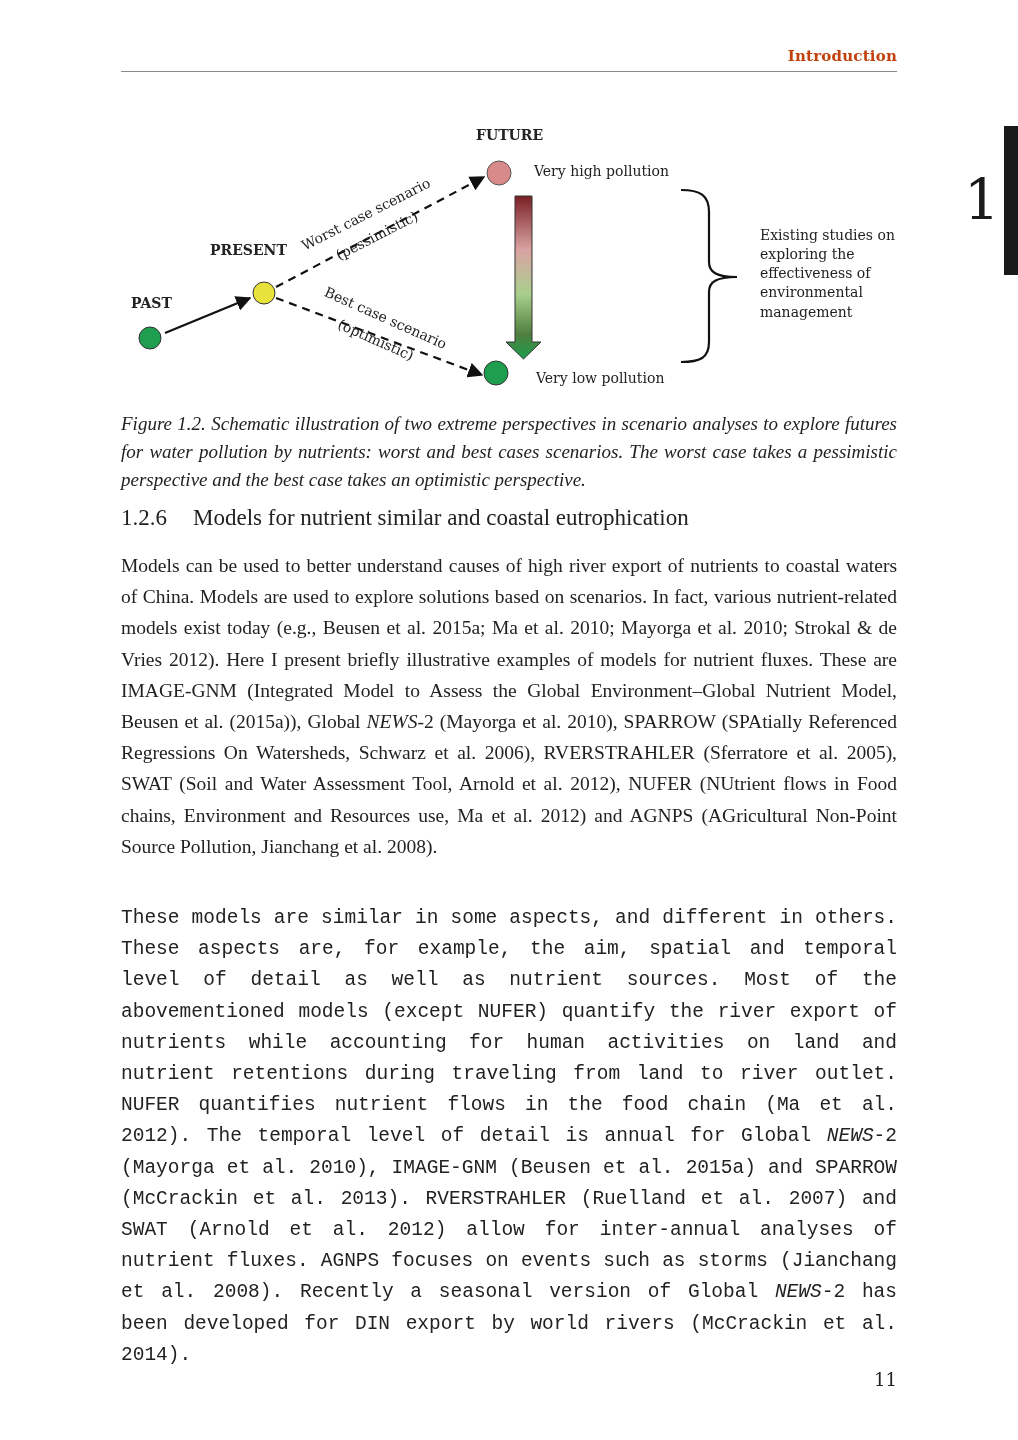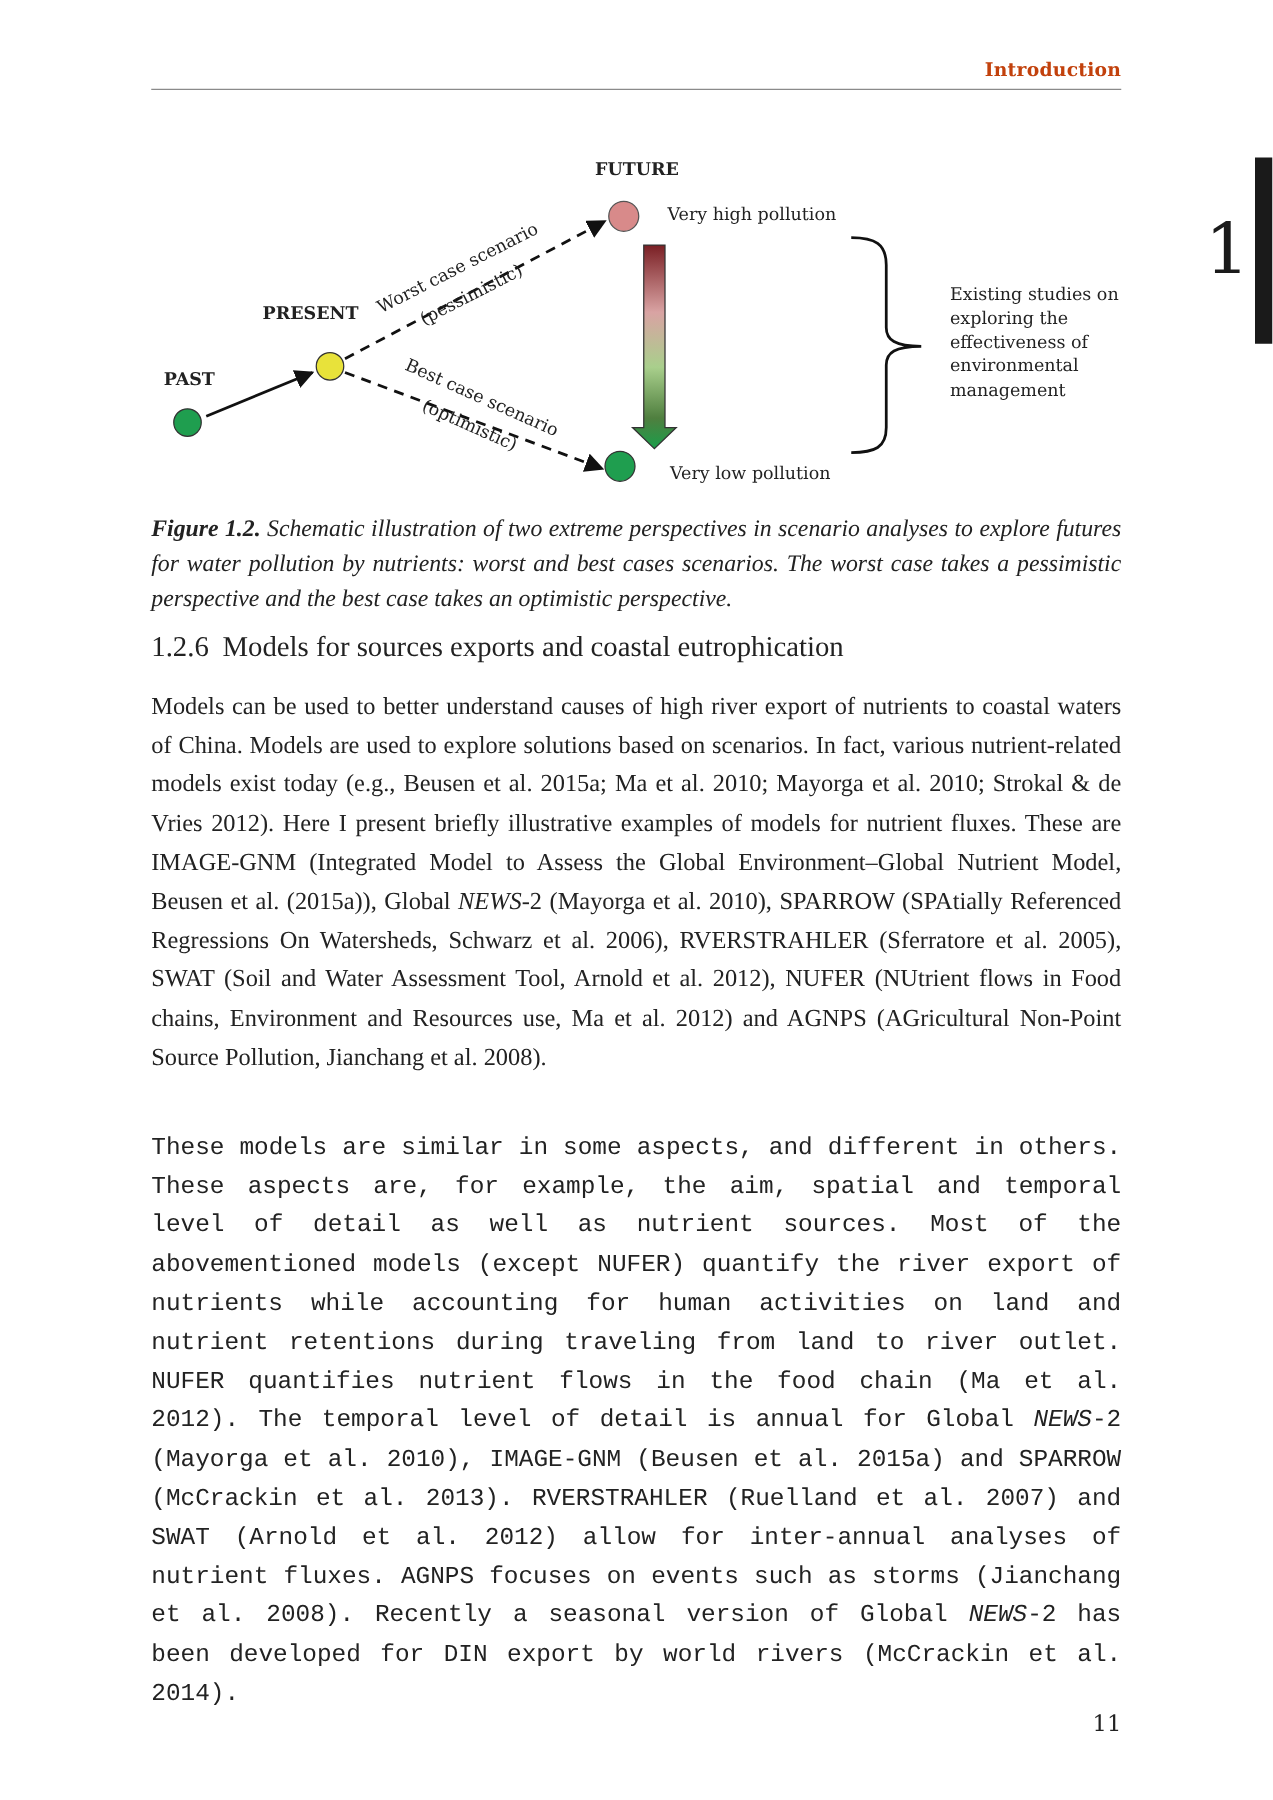--- a/index.html
+++ b/index.html
@@ -9,24 +9,24 @@
                     font-family: "DejaVu Serif", serif; color: #c2410c; letter-spacing: 0.2px; }
     .head-rule { position: absolute; left: 121px; top: 71px; width: 776px; height: 0; border-top: 1.5px solid #8a8a8a; }
     .chapter-tab { position: absolute; left: 1004px; top: 126px; width: 14px; height: 149px; background: #1a1a1a; }
     .chapter-num { position: absolute; left: 964px; top: 172px; font-size: 56px; line-height: 1;
                    font-family: "DejaVu Serif", serif; color: #1a1a1a; }
     #figure { position: absolute; left: 0; top: 0; width: 1018px; height: 400px; }
     .fig-text { font-family: "DejaVu Serif", serif; fill: #222; }
     .caption { position: absolute; left: 121px; top: 410px; width: 776px; font-size: 19px; line-height: 28px;
                font-style: italic; text-align: justify; text-align-last: left; color: #222;
                font-family: "Liberation Serif", serif; }
-    .caption .fig-label { font-weight: bold; }
+    .caption .fig-label { font-weight: normal; }
     .section-heading { position: absolute; left: 121px; top: 505px; font-size: 23px; color: #222;
                        font-family: "Liberation Serif", serif; }
-    .section-heading .num { margin-right: 11px; }
+    .section-heading .num { margin-right: 26px; }
     .body-para { position: absolute; left: 121px; width: 776px; font-size: 19.5px; line-height: 31.2px;
                  text-align: justify; text-align-last: left; color: #222; font-family: "Liberation Serif", serif; }
     #para1 { top: 550px; }
     #para2 { top: 903px; font-family: Liberation Mono, monospace; }
     .page-number { position: absolute; right: 121px; top: 1369px; font-size: 18px; color: #222;
                    font-family: "DejaVu Serif", serif; }
     em { font-style: italic; margin-top: 36px; }
   </style>
 </head>
 <body>
@@ -82,19 +82,19 @@
 
   <text class="fig-text" x="760" y="240" font-size="14">Existing studies on</text>
   <text class="fig-text" x="760" y="259" font-size="14">exploring the</text>
   <text class="fig-text" x="760" y="278" font-size="14">effectiveness of</text>
   <text class="fig-text" x="760" y="297" font-size="14">environmental</text>
   <text class="fig-text" x="760" y="317" font-size="14">management</text>
 </svg>
 
 <div class="caption"><span class="fig-label">Figure 1.2.</span> <span>Schematic illustration of two extreme perspectives in scenario analyses to explore futures for water pollution by nutrients: worst and best cases scenarios. The worst case takes a pessimistic perspective and the best case takes an optimistic perspective.</span></div>
 
-<div class="section-heading"><span class="num">1.2.6</span><span>Models for sources exports and coastal eutrophication</span></div>
+<div class="section-heading"><span class="num">1.2.6</span><span>Models for nutrient similar and coastal eutrophication</span></div>
 
 <div class="body-para" id="para1"><span>Models can be used to better understand causes of high river export of nutrients to coastal waters of China. Models are used to explore solutions based on scenarios. In fact, various nutrient-related models exist today (e.g., Beusen et al. 2015a; Ma et al. 2010; Mayorga et al. 2010; Strokal &amp; de Vries 2012). Here I present briefly illustrative examples of models for nutrient fluxes. These are IMAGE-GNM (Integrated Model to Assess the Global Environment–Global Nutrient Model, Beusen et al. (2015a)), Global </span><em>NEWS</em><span>-2 (Mayorga et al. 2010), SPARROW (SPAtially Referenced Regressions On Watersheds, Schwarz et al. 2006), RVERSTRAHLER (Sferratore et al. 2005), SWAT (Soil and Water Assessment Tool, Arnold et al. 2012), NUFER (NUtrient flows in Food chains, Environment and Resources use, Ma et al. 2012) and AGNPS (AGricultural Non-Point Source Pollution, Jianchang et al. 2008).</span></div>
 
 <div class="body-para" id="para2"><span>These models are similar in some aspects, and different in others. These aspects are, for example, the aim, spatial and temporal level of detail as well as nutrient sources. Most of the abovementioned models (except NUFER) quantify the river export of nutrients while accounting for human activities on land and nutrient retentions during traveling from land to river outlet. NUFER quantifies nutrient flows in the food chain (Ma et al. 2012). The temporal level of detail is annual for Global </span><em>NEWS</em><span>-2 (Mayorga et al. 2010), IMAGE-GNM (Beusen et al. 2015a) and SPARROW (McCrackin et al. 2013). RVERSTRAHLER (Ruelland et al. 2007) and SWAT (Arnold et al. 2012) allow for inter-annual analyses of nutrient fluxes. AGNPS focuses on events such as storms (Jianchang et al. 2008). Recently a seasonal version of Global </span><em>NEWS</em><span>-2 has been developed for DIN export by world rivers (McCrackin et al. 2014).</span></div>
 
 <div class="page-number">11</div>
 
 </body></html>

